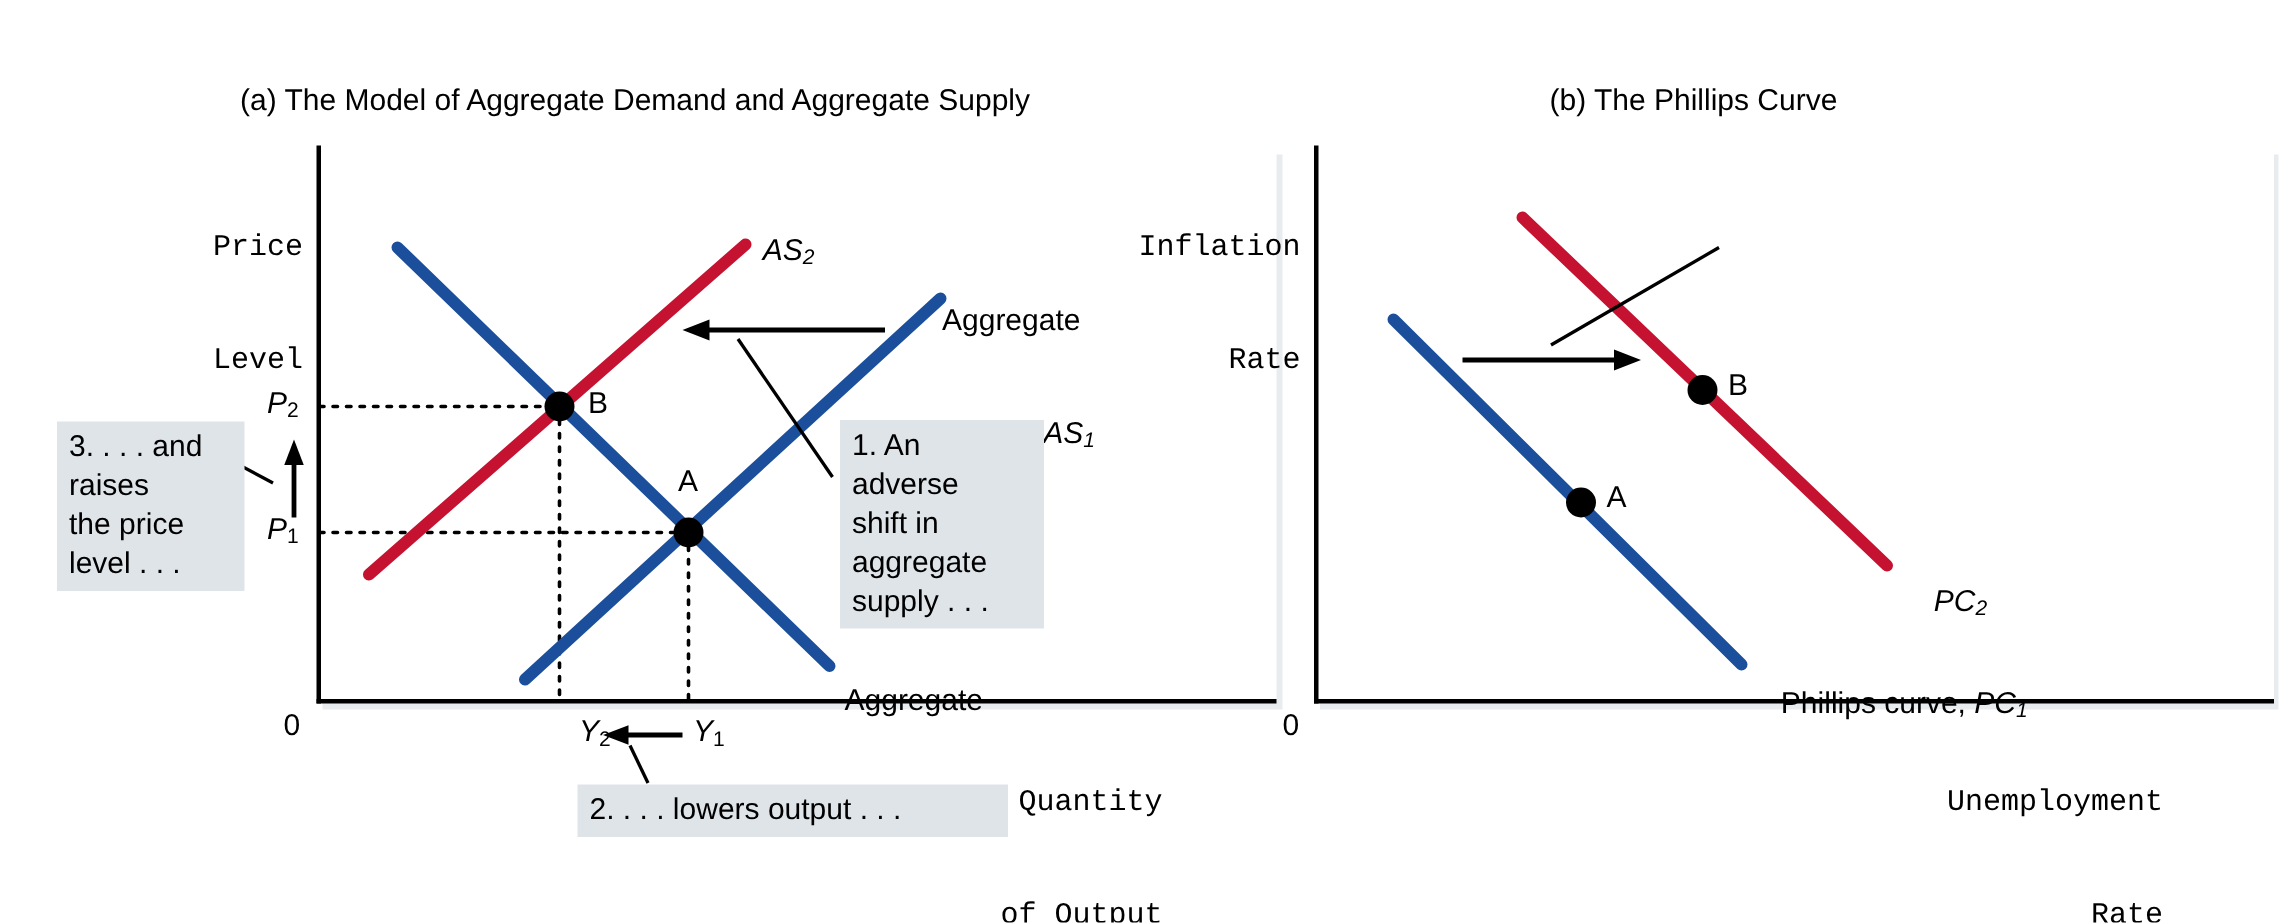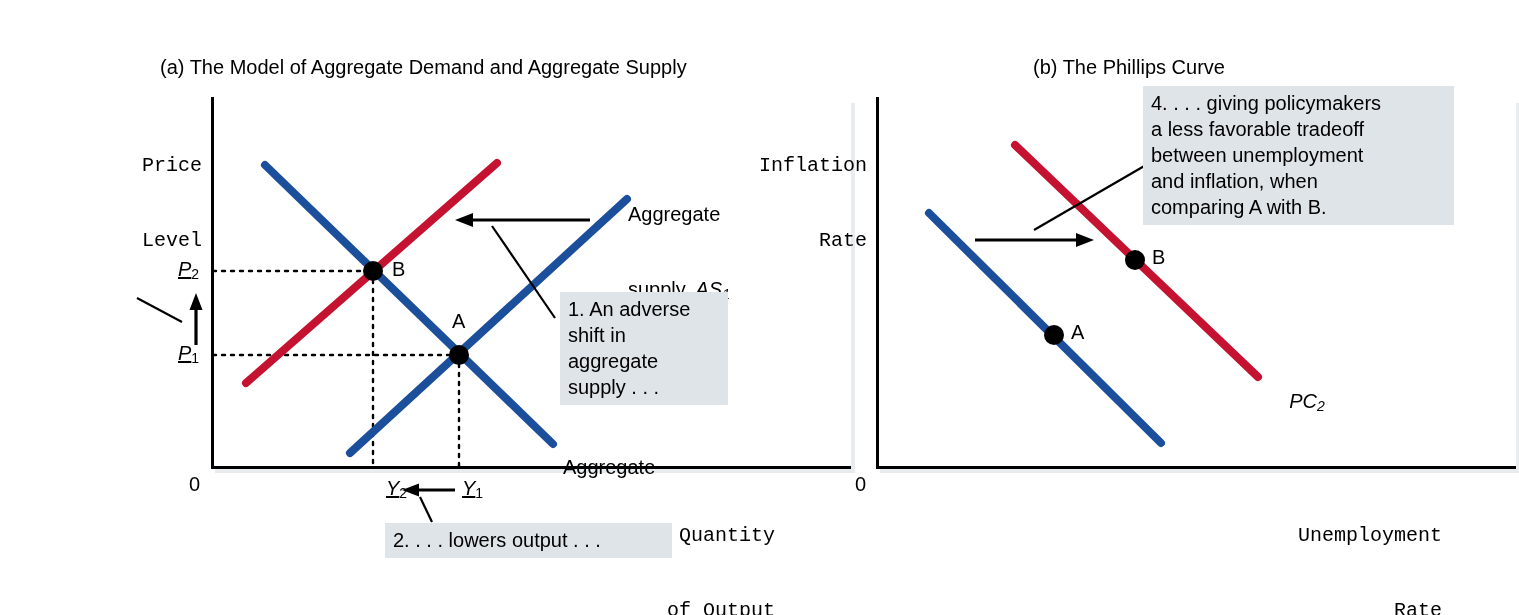--- a/index.html
+++ b/index.html
@@ -77,21 +77,20 @@
     position: absolute;
     font-size: 20px;
   }
 
   svg { position: absolute; left: 0; top: 0; overflow: visible; }
   .ax-tick-label {
     position: absolute;
     font-size: 20px;
     font-style: italic;
     white-space: nowrap;
-    text-decoration: underline;
   }
 </style>
 </head>
 <body>
 
 <div class="stage">
 
   <div class="panel-title" id="title-b">(b) The Phillips Curve</div>
   <div class="panel-title" id="title-a">(a) The Model of Aggregate Demand and Aggregate Supply</div>
 
@@ -156,36 +155,43 @@
   <div class="ax-tick-label" style="left:178px; top:342px;">
     <span>P</span><span class="sub">1</span>
   </div>
   <div class="ax-tick-label" style="left:358px; top:477px;margin-left:28px;">
     <span>Y</span><span class="sub">2</span>
   </div>
   <div class="ax-tick-label" style="left:462px; top:477px;">
     <span>Y</span><span class="sub">1</span>
   </div>
 
+  <div class="curve-label italic" style="left:487px; top:130px;">
+    <span>AS</span><span class="sub-i">2</span>
+  </div>
   <div class="curve-label" style="left:628px; top:152px;">
     <div>Aggregate</div>
     <div><span>supply, </span><span class="italic">AS</span><span class="sub-i">1</span></div>
   </div>
   <div class="curve-label" style="left:563px; top:405px;">
     <div>Aggregate</div>
     <div>demand</div>
   </div>
 
   <div class="pt-label" style="left:392px; top:258px;">B</div>
   <div class="pt-label" style="left:452px; top:310px;">A</div>
 
-  <div class="callout" style="left:560px; top:292px; width:168px;">1. An adverse
+  <div class="callout" style="left:560px; top:280px; width:136px;">1. An adverse
 shift in aggregate
 supply . . .</div>
   <div class="callout" style="left:385px; top:523px; width:287px;">2. . . . lowers output . . .</div>
+  <div class="callout" style="left:38px; top:281px; width:125px;">3. . . . and
+raises
+the price
+level . . .</div>
 
   <div class="axis-line" style="left:876px; top:97px; width:3px; height:372px;"></div>
   <div class="axis-line" style="left:876px; top:466px; width:640px; height:3px;"></div>
 
   <div class="axis-label right-al" style="left:755px; top:103px; width:112px;">
     <div>Inflation</div>
     <div>Rate</div>
   </div>
   <div class="axis-label right-al" style="left:1250px; top:473px; width:192px;">
     <div>Unemployment</div>
@@ -209,20 +215,18 @@
 
     <line x1="1146" y1="165" x2="1034" y2="230" stroke="#000" stroke-width="2.2"></line>
   </svg>
 
   <div class="pt-label" style="left:1152px; top:246px;">B</div>
   <div class="pt-label" style="left:1071px; top:321px;">A</div>
 
   <div class="curve-label italic" style="left:1267px; top:364px;">
     <span>PC</span><span class="sub-i">2</span>
   </div>
-
-  <div class="callout" style="left:1143px; top:86px; width:311px;">4. . . . giving policymakers
-a less favorable tradeoff
-between unemployment
-and inflation, when
-comparing A with B.</div>
+  <div class="curve-label" style="left:1165px; top:432px;">
+    <span>Phillips curve, </span><span class="italic">PC</span><span class="sub-i">1</span>
+  </div>
+
 
 </div>
 
 </body></html>

